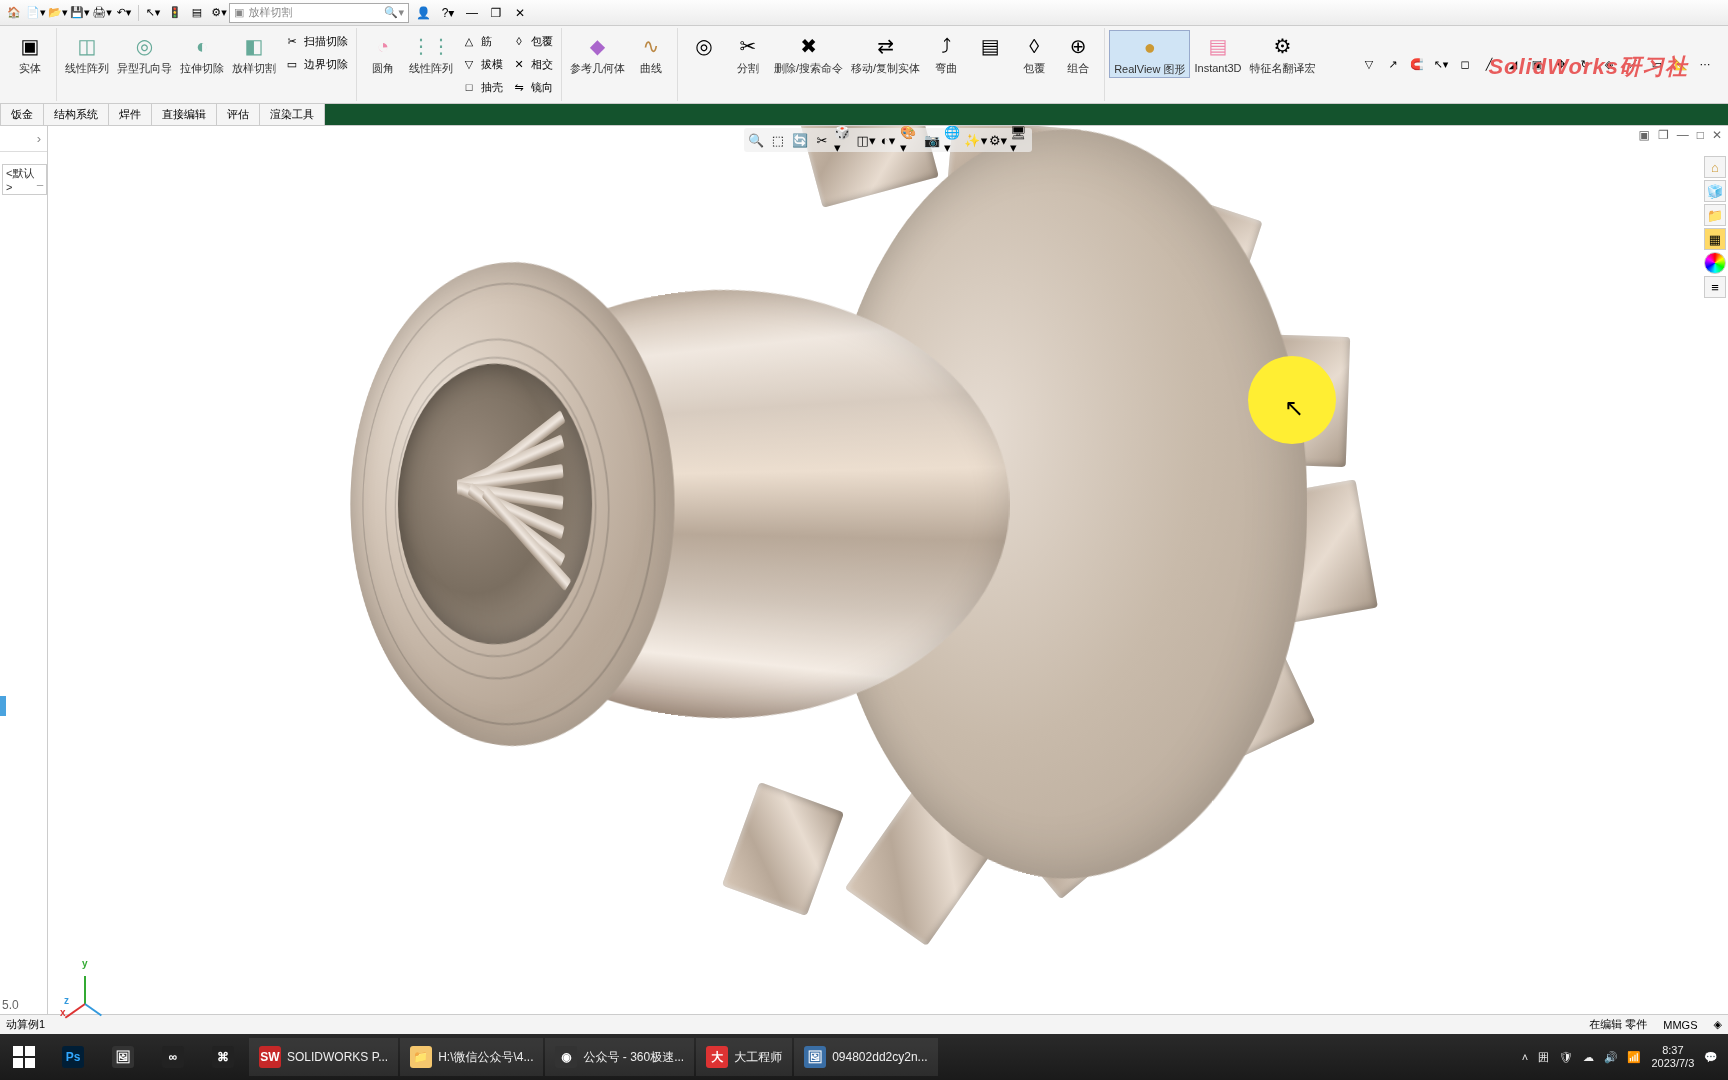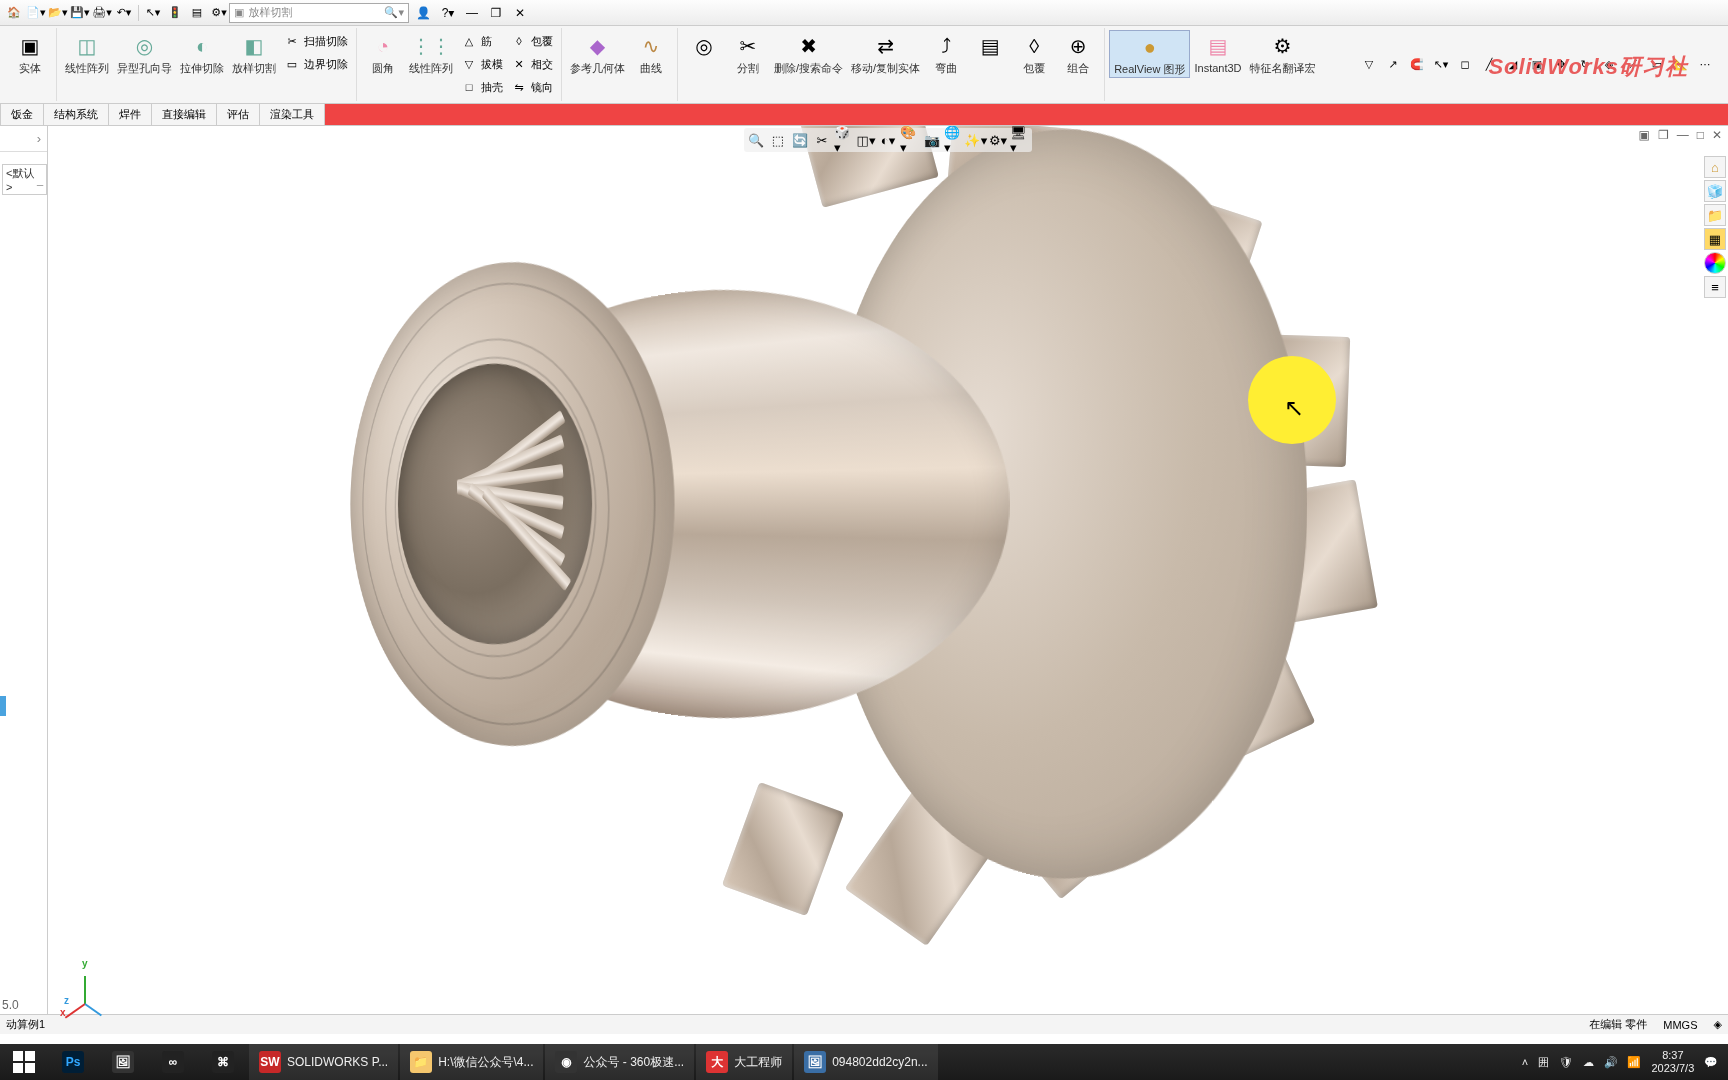--- a/index.html
+++ b/index.html
@@ -24,21 +24,21 @@
 .ribbon-big .lbl { font-size: 11px; text-align: center; line-height: 12px; margin-top: 2px; color: #333; }
 .ribbon-stack { display: flex; flex-direction: column; gap: 1px; }
 .ribbon-small { display: flex; align-items: center; gap: 4px; cursor: pointer; padding: 1px 4px; height: 22px; font-size: 11px; }
 .ribbon-small .ico-s { width: 16px; height: 16px; display: flex; align-items: center; justify-content: center; }
 .ribbon-big.active { background: #d0e4f5; border: 1px solid #9ac; }
 .ribbon-right { margin-left: auto; display: flex; align-items: center; gap: 2px; padding-right: 8px; }
 .rb-ico { width: 22px; height: 22px; display: flex; align-items: center; justify-content: center; cursor: pointer; }
 .watermark { position: absolute; right: 40px; top: 52px; font-size: 22px; font-weight: bold; color: #e85c5c; font-style: italic; letter-spacing: 1px; }
 
 
-.secondary-tabs { height: 22px; background: #ef4444; border-bottom: 1px solid #ccc; display: flex; font-size: 11px; }
+.secondary-tabs { height: 22px; background: #14532d; border-bottom: 1px solid #ccc; display: flex; font-size: 11px; }
 .sec-tab { padding: 3px 10px; border-right: 1px solid #ccc; cursor: pointer; background: #f5f5f5; }
 .sec-tab:first-child { border-left: 1px solid #ccc; }
 
 
 .left-panel { position: absolute; left: 0; top: 126px; width: 48px; bottom: 46px; background: #fff; border-right: 1px solid #ccc; }
 .left-header { height: 26px; border-bottom: 1px solid #ddd; display: flex; align-items: center; justify-content: flex-end; padding: 0 6px; font-size: 13px; color: #888; cursor: pointer; }
 .config-tag { position: absolute; top: 38px; left: 2px; font-size: 11px; color: #333; background: #fff; border: 1px solid #ccc; padding: 1px 3px; display: flex; align-items: center; gap: 2px; }
 .blue-bar { position: absolute; left: 0; top: 570px; width: 6px; height: 20px; background: #4aa3df; }
 
 
@@ -70,21 +70,21 @@
 .axis-z { width: 2px; height: 20px; background: #39d; transform: rotate(125deg); transform-origin: bottom; }
 .triad .lbl { position: absolute; font-size: 10px; font-weight: bold; }
 
 
 .cursor-hi { position: absolute; width: 88px; height: 88px; background: #ffee33; border-radius: 50%; left: 1200px; top: 230px; z-index: 15; display: flex; align-items: center; justify-content: center; }
 .cursor-arrow { font-size: 24px; color: #000; transform: translate(2px, 8px); }
 .sw-bottom { position: absolute; left: 0; right: 0; bottom: 46px; height: 20px; background: #f4f4f4; border-top: 1px solid #ccc; font-size: 11px; display: flex; align-items: center; padding: 0 6px; }
 .sw-bottom .right { margin-left: auto; display: flex; gap: 16px; align-items: center; }
 
 
-.taskbar { position: absolute; left: 0; right: 0; bottom: 0; height: 36px; background: linear-gradient(#2a2a2a,#1a1a1a); display: flex; align-items: center; font-size: 12px; color: #eee; }
+.taskbar { position: absolute; left: 0; right: 0; bottom: 0; height: 46px; background: linear-gradient(#2a2a2a,#1a1a1a); display: flex; align-items: center; font-size: 12px; color: #eee; }
 .task-start { width: 48px; height: 46px; display: flex; align-items: center; justify-content: center; cursor: pointer; }
 .win-logo { display: grid; grid-template-columns: 10px 10px; grid-template-rows: 10px 10px; gap: 2px; }
 .win-logo div { background: #fff; }
 .task-app { height: 38px; padding: 12px 10px; margin: 0 1px; background: rgba(255,255,255,0.08); display: flex; align-items: center; gap: 6px; cursor: pointer; max-width: 180px; overflow: hidden; white-space: nowrap; }
 .task-app.iconic { width: 48px; padding: 0; justify-content: center; background: transparent; }
 .task-app .app-ico { width: 22px; height: 22px; display: flex; align-items: center; justify-content: center; border-radius: 3px; font-size: 12px; font-weight: bold; }
 .task-tray { margin-left: auto; display: flex; align-items: center; gap: 10px; padding: 0 10px; font-size: 11px; }
 .task-clock { text-align: center; line-height: 13px; font-size: 11px; }
 
 </style>

